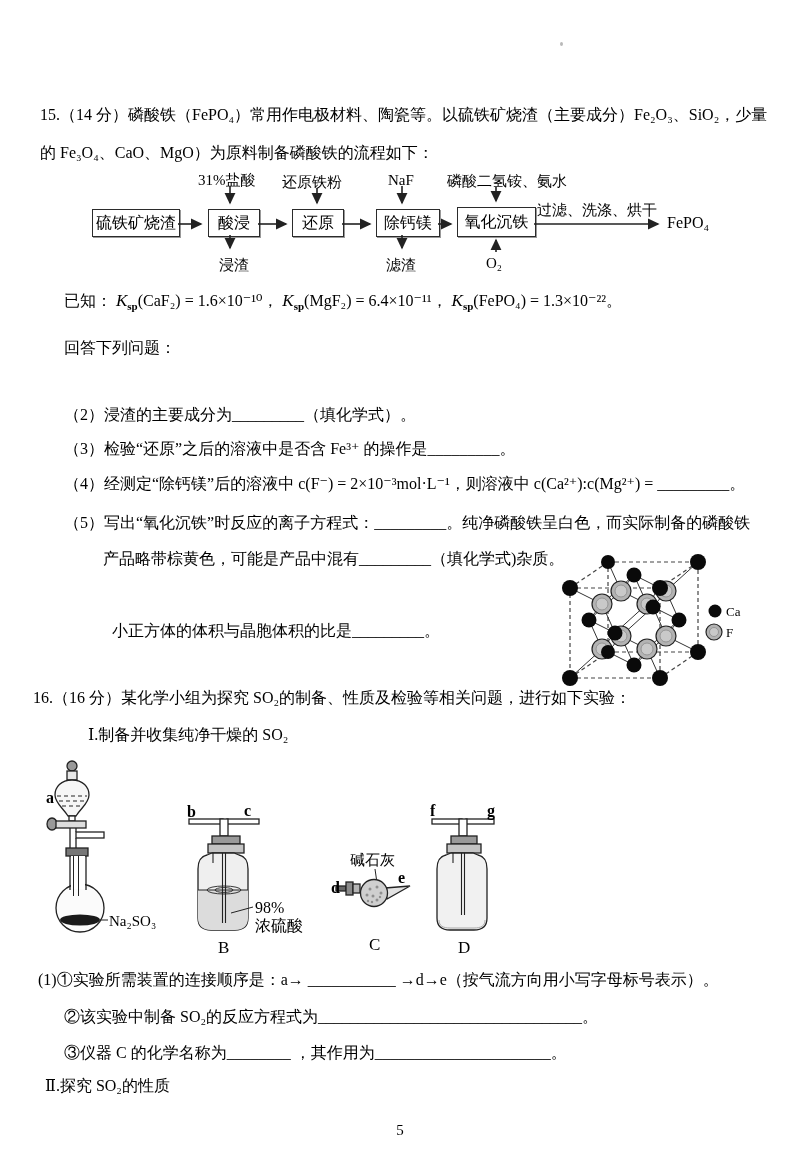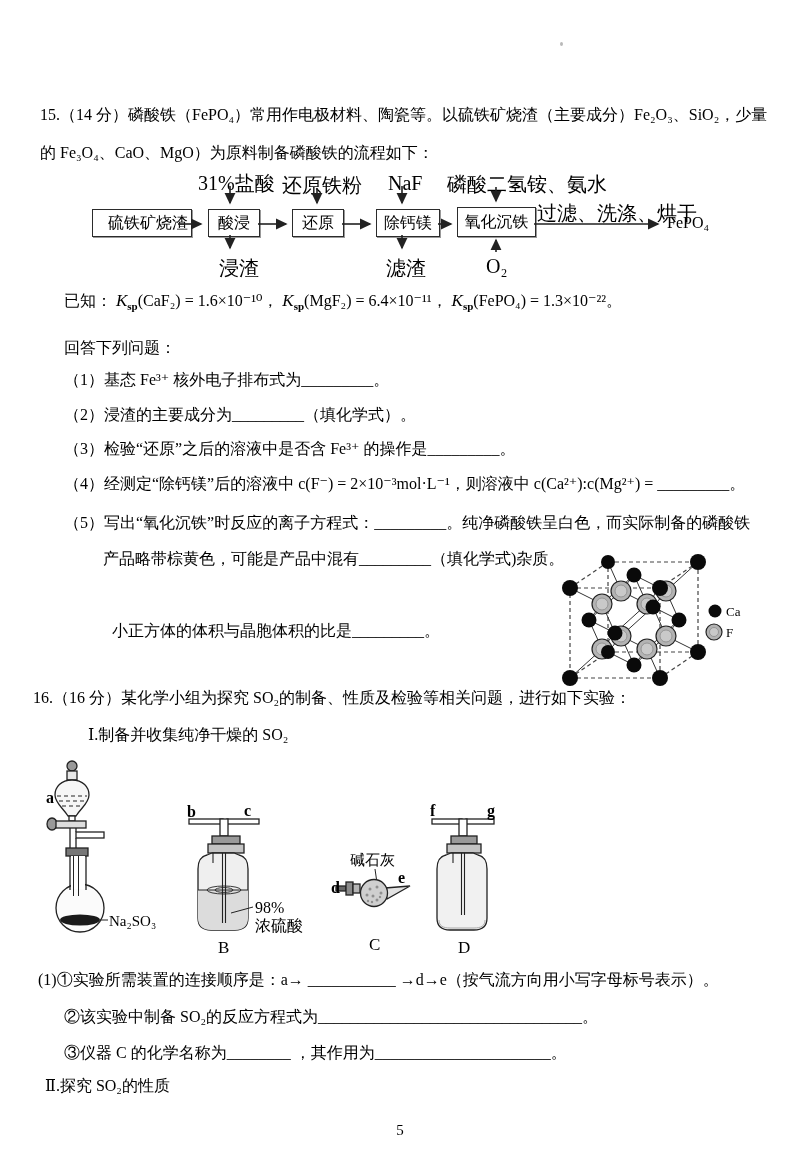--- a/index.html
+++ b/index.html
@@ -1,20 +1,20 @@
 <!DOCTYPE html>
 <html><head>
 <meta charset="utf-8">
 <style>
   html,body{margin:0;padding:0;background:#888;}
   .page{position:relative;width:800px;height:1161px;background:#ffffff;margin:0 auto;
         font-family:"Liberation Serif","DejaVu Serif",serif;color:#000;overflow:hidden;}
   .t{position:absolute;white-space:nowrap;font-size:16px;line-height:1.35;}
   .hdr{font-size:18px;font-weight:bold;letter-spacing:0.5px;}
-  .fl{font-size:20px;}
+  .fl{font-size:15px;}
   .box{position:absolute;border:1.6px solid #2b2b2b;background:#fff;text-align:center;
        font-size:16px;box-shadow:1px 1px 0 #999;}
   .ksym{font-style:italic;font-size:17px;}
   .ksub{font-size:11px;vertical-align:-4px;font-weight:bold;}
   svg{position:absolute;overflow:visible;}
   svg text{font-family:"Liberation Serif","DejaVu Serif",serif;}
   .artifact{position:absolute;left:560px;top:42px;width:3px;height:4px;background:#b9b9b9;border-radius:50%;}
   .pageno{position:absolute;left:0;top:1122px;width:800px;text-align:center;font-size:15px;}
 </style>
 </head>
@@ -26,21 +26,21 @@
 
 
   <div class="t" style="left:40px;top:104px;">15.（14 分）磷酸铁（FePO₄）常用作电极材料、陶瓷等。以硫铁矿烧渣（主要成分）Fe₂O₃、SiO₂，少量</div>
   <div class="t" style="left:40px;top:142px;">的 Fe₃O₄、CaO、MgO）为原料制备磷酸铁的流程如下：</div>
 
   <div class="t fl" style="left:198px;top:170px;">31%盐酸</div>
   <div class="t fl" style="left:282px;top:172px;">还原铁粉</div>
   <div class="t fl" style="left:388px;top:170px;">NaF</div>
   <div class="t fl" style="left:447px;top:171px;">磷酸二氢铵、氨水</div>
 
-  <div class="box" style="left:92px;top:209px;width:86px;height:26px;line-height:26px;padding-left:12px;">硫铁矿烧渣</div>
+  <div class="box" style="left:92px;top:209px;width:86px;height:26px;line-height:26px;">硫铁矿烧渣</div>
   <div class="box" style="left:208px;top:209px;width:50px;height:26px;line-height:26px;">酸浸</div>
   <div class="box" style="left:292px;top:209px;width:50px;height:26px;line-height:26px;">还原</div>
   <div class="box" style="left:376px;top:209px;width:62px;height:26px;line-height:26px;">除钙镁</div>
   <div class="box" style="left:457px;top:207px;width:77px;height:28px;line-height:28px;">氧化沉铁</div>
 
   <div class="t fl" style="left:219px;top:255px;">浸渣</div>
   <div class="t fl" style="left:386px;top:255px;">滤渣</div>
   <div class="t fl" style="left:486px;top:253px;">O₂</div>
   <div class="t fl" style="left:537px;top:200px;">过滤、洗涤、烘干</div>
   <div class="t" style="left:667px;top:212px;">FePO₄</div>
@@ -69,21 +69,20 @@
 
   <div class="t" style="left:64px;top:290px;">
     <span>已知：</span>
     <span><span class="ksym">K</span><span class="ksub">sp</span><span>(CaF₂) = 1.6×10⁻¹⁰，</span></span>
     <span><span class="ksym">K</span><span class="ksub">sp</span><span>(MgF₂) = 6.4×10⁻¹¹，</span></span>
     <span><span class="ksym">K</span><span class="ksub">sp</span><span>(FePO₄) = 1.3×10⁻²²。</span></span>
   </div>
 
   <div class="t" style="left:64px;top:337px;">回答下列问题：</div>
 
-  <div class="t" style="left:64px;top:369px;">（1）基态 Fe³⁺ 核外电子排布式为_________。</div>
   <div class="t" style="left:64px;top:404px;">（2）浸渣的主要成分为_________（填化学式）。</div>
   <div class="t" style="left:64px;top:438px;">（3）检验“还原”之后的溶液中是否含 Fe³⁺ 的操作是_________。</div>
   <div class="t" style="left:64px;top:473px;">（4）经测定“除钙镁”后的溶液中 c(F⁻) = 2×10⁻³mol·L⁻¹，则溶液中 c(Ca²⁺):c(Mg²⁺) = _________。</div>
   <div class="t" style="left:64px;top:512px;">（5）写出“氧化沉铁”时反应的离子方程式：_________。纯净磷酸铁呈白色，而实际制备的磷酸铁</div>
   <div class="t" style="left:103px;top:548px;">产品略带棕黄色，可能是产品中混有_________（填化学式)杂质。</div>
   <div class="t" style="left:112px;top:620px;">小正方体的体积与晶胞体积的比是_________。</div>
 
   <svg style="left:556px;top:548px;" width="215" height="145">
 
     <g stroke="#444" stroke-width="1.2" stroke-dasharray="4,3" fill="none">

